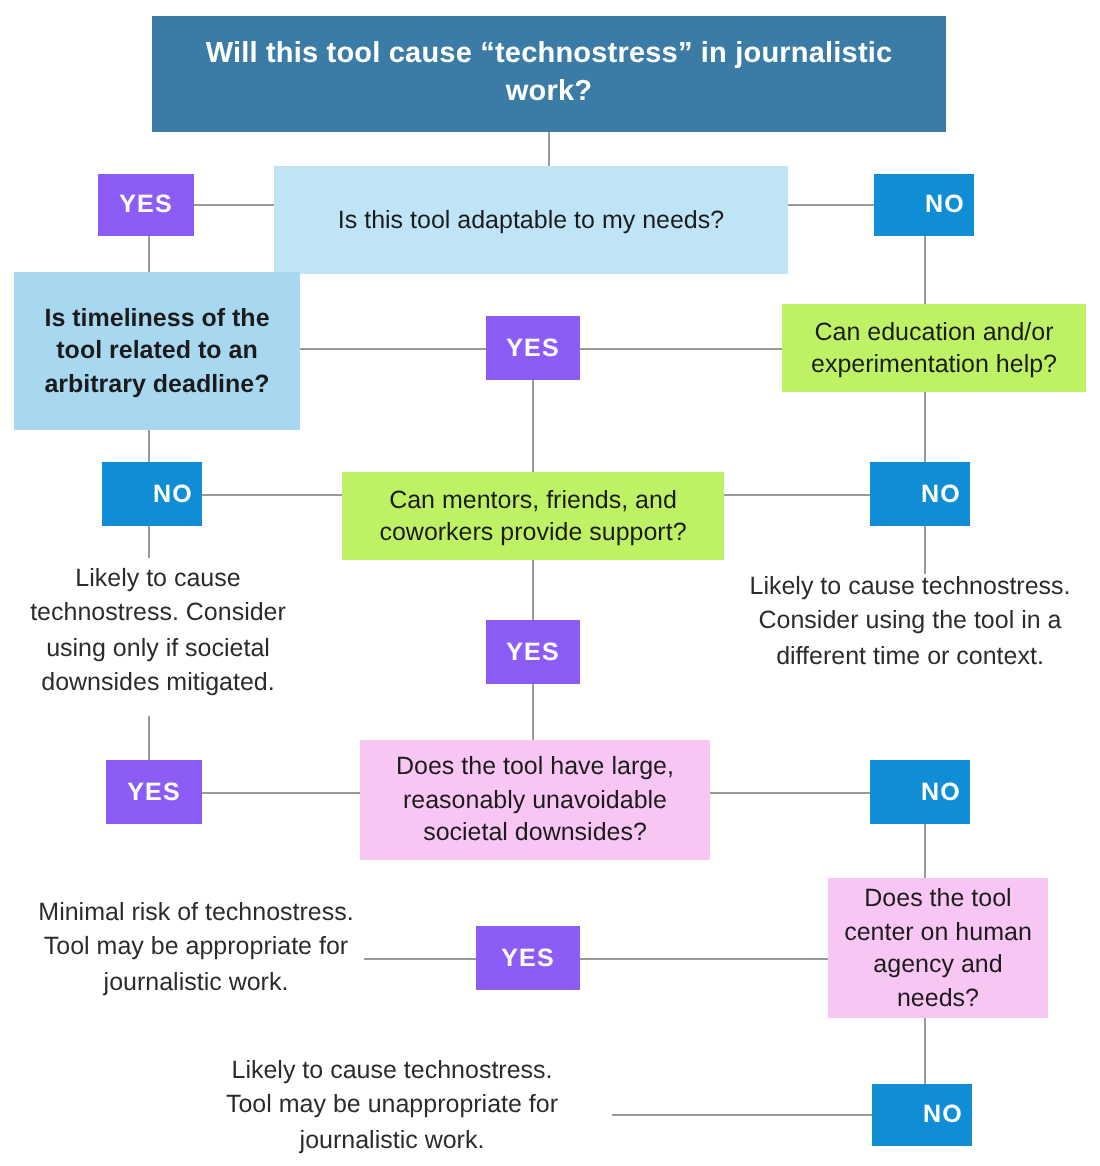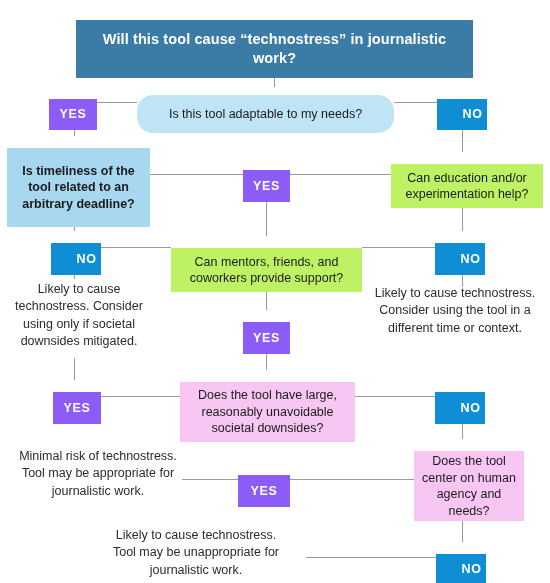--- a/index.html
+++ b/index.html
@@ -20,21 +20,20 @@
   }
   .node {
     position: absolute;
     box-sizing: border-box;
     display: flex;
     align-items: center;
     justify-content: center;
     text-align: center;
     line-height: 1.32;
     z-index: 2;
-    margin-top: 12px;
   }
   .node span { display: block; width: 100%; }
 
   
   .root {
     background: #3A7CA5;
     color: #ffffff;
     font-weight: bold;
     font-size: 14.5px;
     letter-spacing: 0.1px;
@@ -151,21 +150,21 @@
   <div class="line h" style="left:306px; top:557px; width:130px;"></div>
 
   <div class="node root" style="left:76px; top:8px; width:397px; height:58px;">
     <span>Will this tool cause “technostress” in journalistic work?</span>
   </div>
 
   <div class="node chip chip-yes" style="left:49px; top:87px; width:48px; height:31px;">
     <span>YES</span>
   </div>
 
-  <div class="node q-blue-light" style="left:137px; top:83px; width:257px; height:38px;border-radius:16px;">
+  <div class="node q-blue-light" style="left:137px; top:83px; width:257px; height:54px;">
     <span>Is this tool adaptable to my needs?</span>
   </div>
 
   <div class="node chip chip-no" style="left:437px; top:87px; width:50px; height:31px;">
     <span>NO</span>
   </div>
 
   <div class="node q-blue-dark" style="left:7px; top:136px; width:143px; height:79px;">
     <span>Is timeliness of the tool related to an arbitrary deadline?</span>
   </div>

